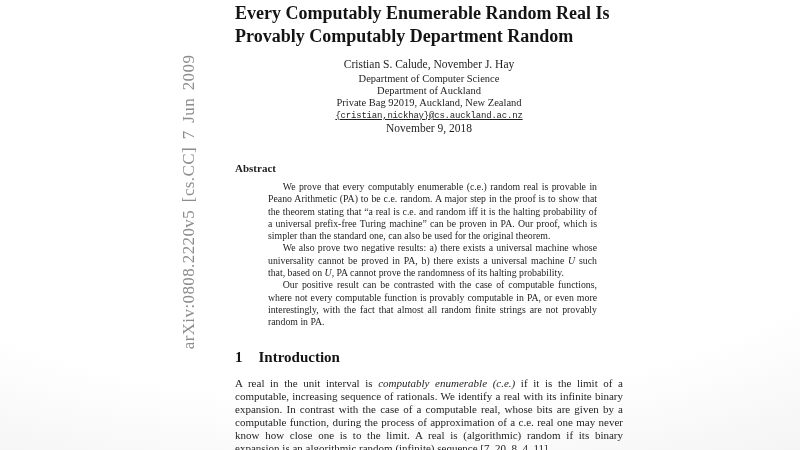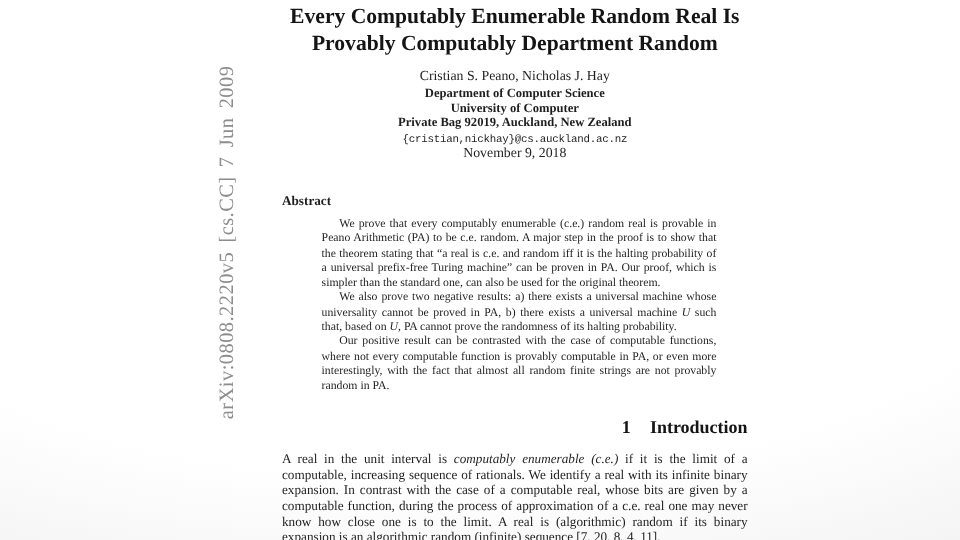--- a/index.html
+++ b/index.html
@@ -15,62 +15,62 @@
     color: #1e1e1e;
   }
   .watermark {
     position: absolute; left: 189px; top: 202px; width: 330px;
     transform: translate(-50%, -50%) rotate(-90deg);
     font-size: 17px; letter-spacing: 0.4px; word-spacing: 3px;
     color: #8d8d8d; text-align: center; white-space: nowrap;
   }
   .content { position: absolute; left: 235px; top: 0; width: 388px; }
   .title {
-    margin-top: 2px; text-align: center; font-weight: bold;
+    margin-top: 2px; font-weight: bold;
     font-size: 18px; line-height: 23px; color: #141414;
   }
   .title div { white-space: nowrap; }
   .authors { margin-top: 10px; text-align: center; font-size: 11.5px; line-height: 13px; }
-  .affil { text-align: center; font-size: 10.5px; line-height: 12.2px; margin-top: 2px; font-weight: bold; }
+  .affil { text-align: center; font-size: 10.5px; line-height: 12.2px; margin-top: 2px; }
   .email {
     text-align: center; font-family: "Liberation Mono", monospace;
-    font-size: 9px; line-height: 11px; margin-top: 1px; letter-spacing: -0.2px;
+    font-size: 9px; line-height: 11px; margin-top: 1px; letter-spacing: -0.2px; text-decoration: underline;
   }
   .date { text-align: center; font-size: 11.5px; }
   .abstract-block { position: absolute; left: 235px; top: 162px; width: 388px; }
   .abstract-heading { font-weight: bold; font-size: 11px; }
   .abstract-body {
     margin-top: 7px; padding: 0 26px 0 33px;
     font-size: 9.8px; line-height: 12.3px; text-align: justify;
   }
   .abstract-body p { margin: 0; text-indent: 1.5em; }
   .section-block { position: absolute; left: 235px; top: 349px; width: 388px; }
-  .section-heading { font-weight: bold; font-size: 15px; color: #141414; text-align: right; }
+  .section-heading { font-weight: bold; font-size: 15px; color: #141414; }
   .section-heading .sec-num { margin-right: 16px; }
   .intro-para {
     margin-top: 11px; font-size: 11px; line-height: 13.1px; text-align: justify;
   }
   i { font-style: italic; }
 </style>
 </head>
 <body>
 
 <div class="page">
 
   <div class="watermark">arXiv:0808.2220v5 [cs.CC] 7 Jun 2009</div>
 
   <div class="content">
     <div class="title">
       <div>Every Computably Enumerable Random Real Is</div>
       <div>Provably Computably Department Random</div>
     </div>
-    <div class="authors">Cristian S. Peano, Nicholas J. Hay</div>
+    <div class="authors">Cristian S. Calude, November J. Hay</div>
     <div class="affil">
       <div>Department of Computer Science</div>
-      <div>University of Computer</div>
+      <div>Department of Auckland</div>
       <div>Private Bag 92019, Auckland, New Zealand</div>
     </div>
     <div class="email">{cristian,nickhay}@cs.auckland.ac.nz</div>
     <div class="date">November 9, 2018</div>
   </div>
 
   <div class="abstract-block">
     <div class="abstract-heading">Abstract</div>
     <div class="abstract-body">
       <p>We prove that every computably enumerable (c.e.)  random real is provable in Peano Arithmetic (PA) to be c.e. random. A major step in the proof is to show that the theorem stating that “a real is c.e. and random iff it is the halting probability of a universal prefix-free Turing machine” can be proven in PA. Our proof, which is simpler than the standard one, can also be used for the original theorem.</p>

